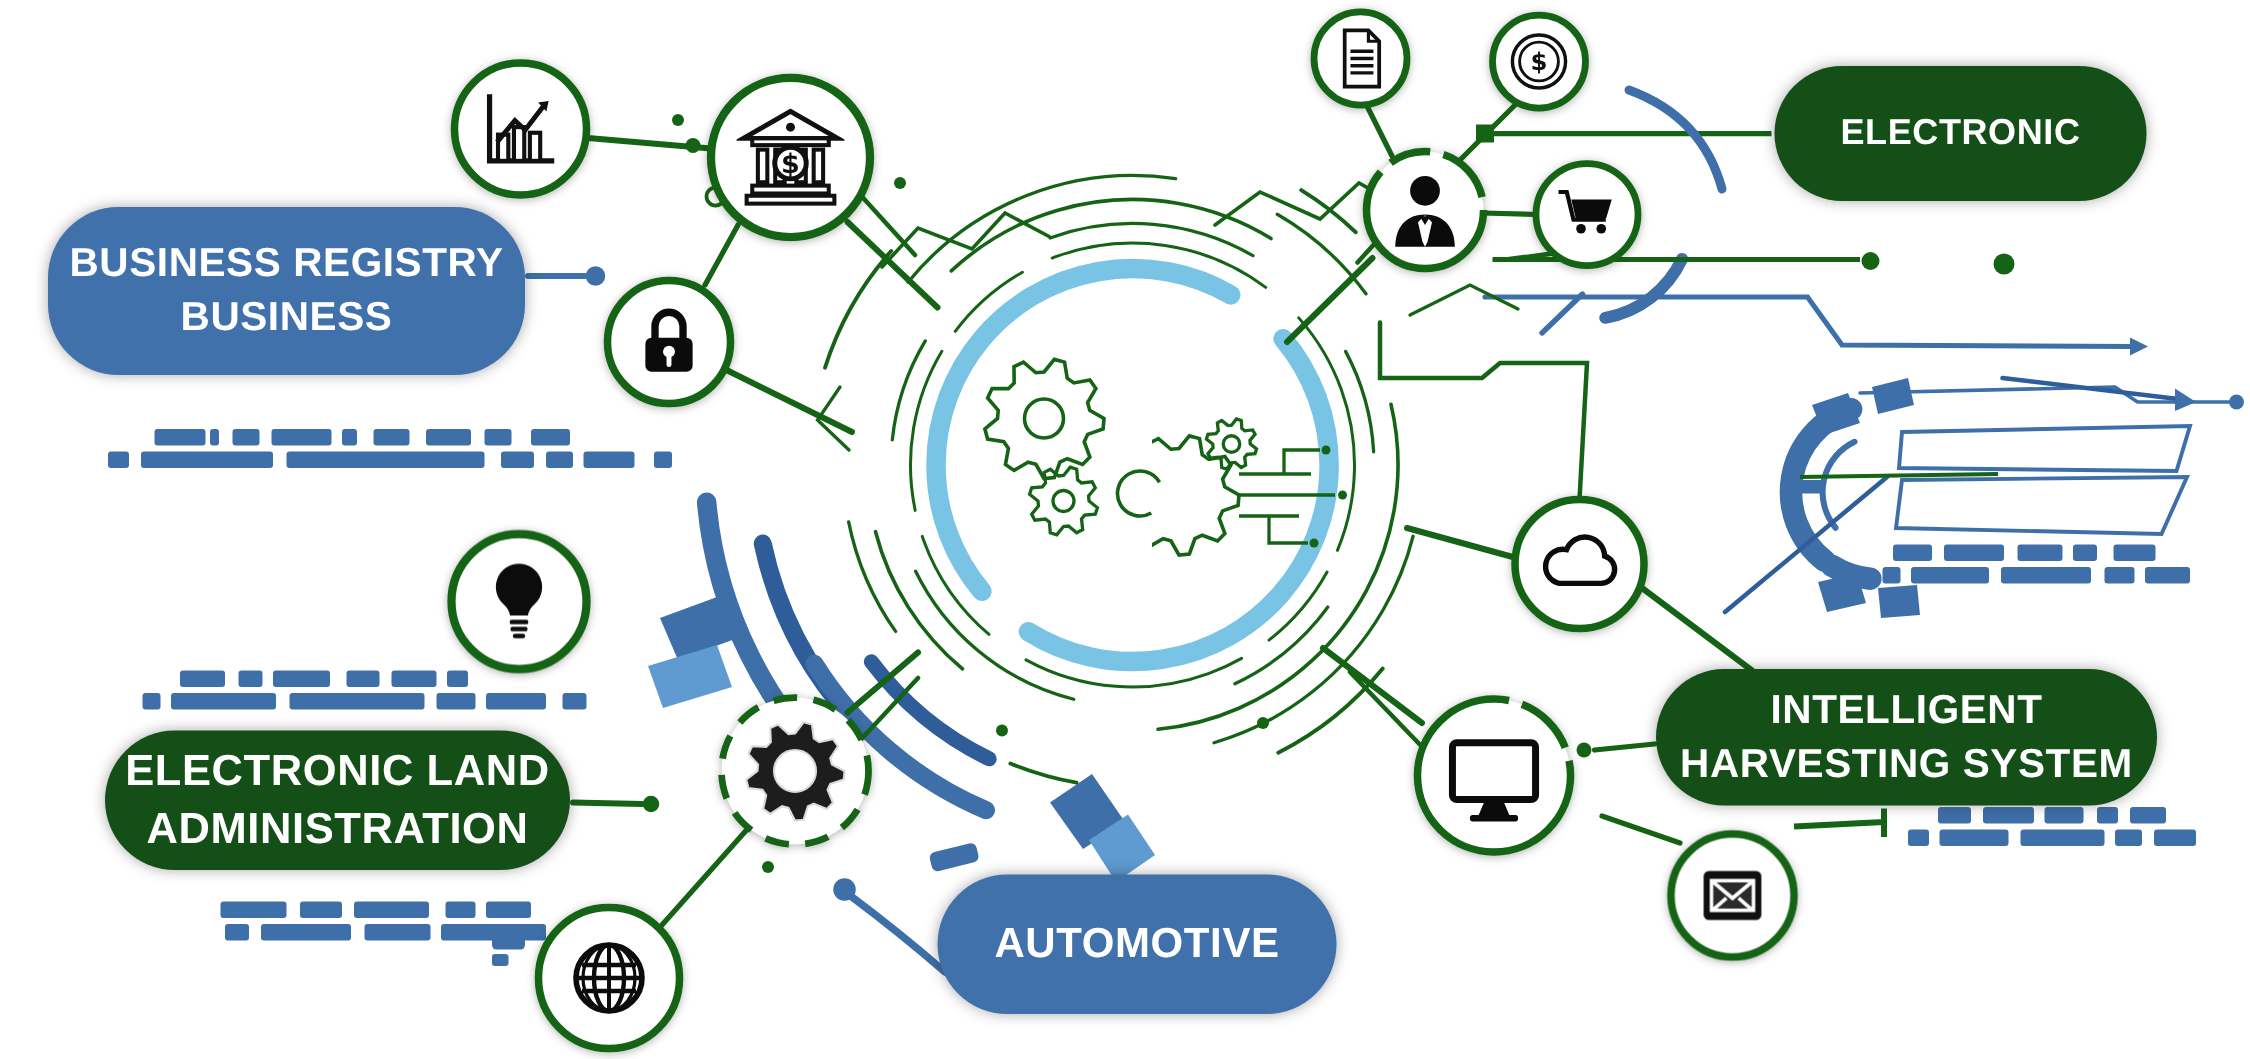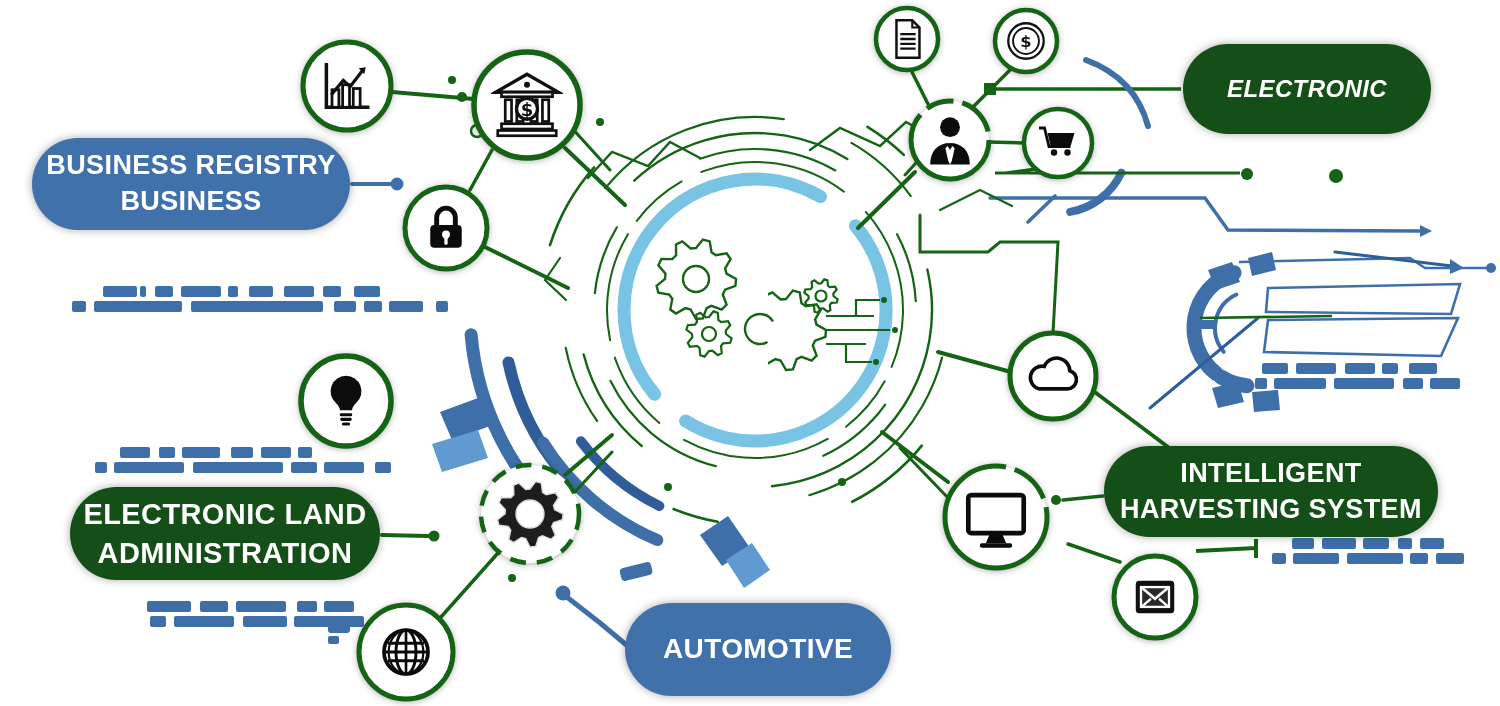--- a/index.html
+++ b/index.html
@@ -358,36 +358,36 @@
       <circle class="ring" cx="996" cy="517" r="51" stroke-width="5" stroke-dasharray="250 9 42 9 60 9"></circle>
       <use href="#icon-monitor" x="961" y="482" width="70" height="70"></use>
     </g>
     <g>
       <circle class="ring" cx="1155" cy="597" r="41" stroke-width="5"></circle>
       <use href="#icon-envelope" x="1127" y="569" width="56" height="56"></use>
     </g>
   </g>
 </svg>
 
-<div class="pill blue" style="left:32px;top:138px;width:318px;height:92px;font-size:27px;">
+<div class="pill blue" style="left:32px;top:138px;width:318px;height:112px;font-size:27px;">
   <span>BUSINESS REGISTRY</span>
   <span>BUSINESS</span>
 </div>
 
-<div class="pill green" style="left:1183px;top:44px;width:248px;height:90px;font-size:24px;font-style:italic;">
+<div class="pill green" style="left:1183px;top:44px;width:248px;height:90px;font-size:24px;">
   <span>ELECTRONIC</span>
 </div>
 
 <div class="pill green" style="left:1104px;top:446px;width:334px;height:91px;font-size:27px;">
   <span>INTELLIGENT</span>
   <span>HARVESTING SYSTEM</span>
 </div>
 
 <div class="pill green" style="left:70px;top:487px;width:310px;height:93px;font-size:29px;">
   <span>ELECTRONIC LAND</span>
   <span>ADMINISTRATION</span>
 </div>
 
-<div class="pill blue" style="left:625px;top:603px;width:266px;height:93px;font-size:28px;">
+<div class="pill blue" style="left:625px;top:583px;width:266px;height:93px;font-size:28px;">
   <span>AUTOMOTIVE</span>
 </div>
 
 </div>
 
 </body></html>

